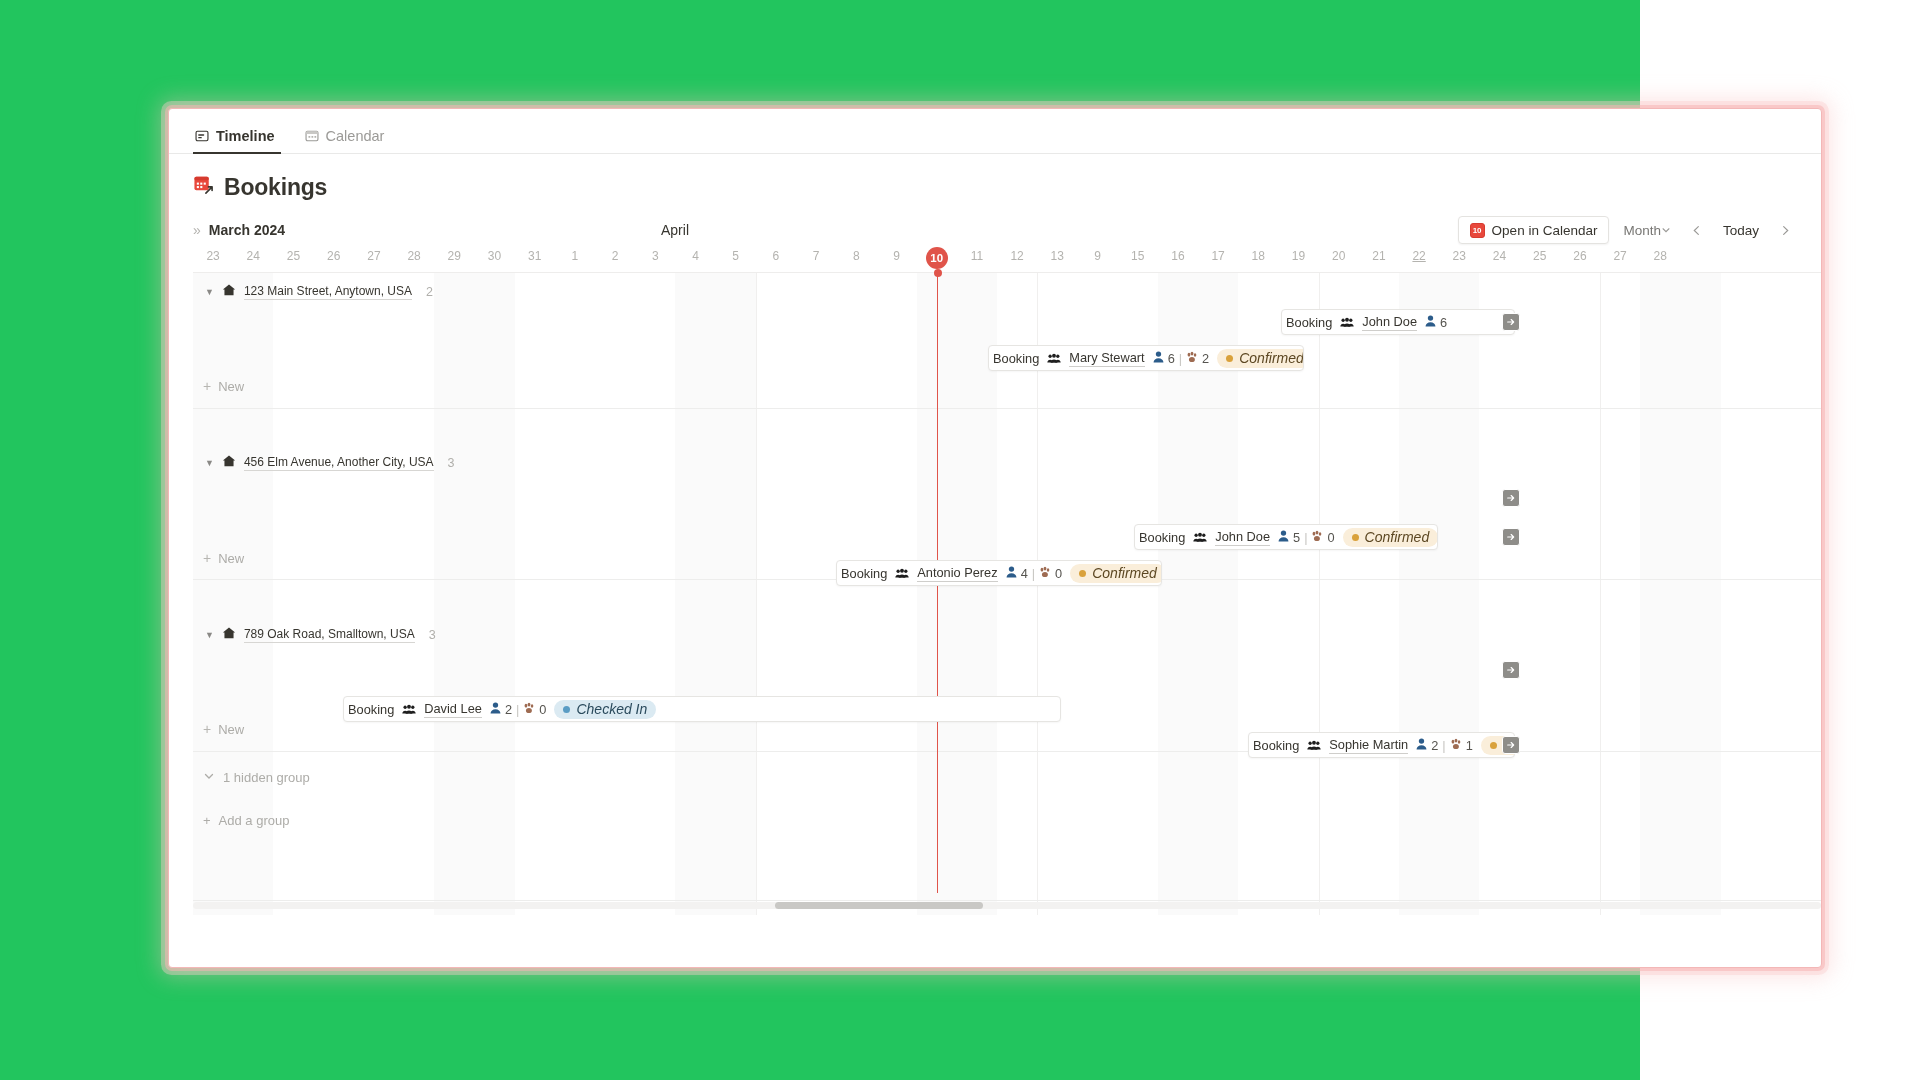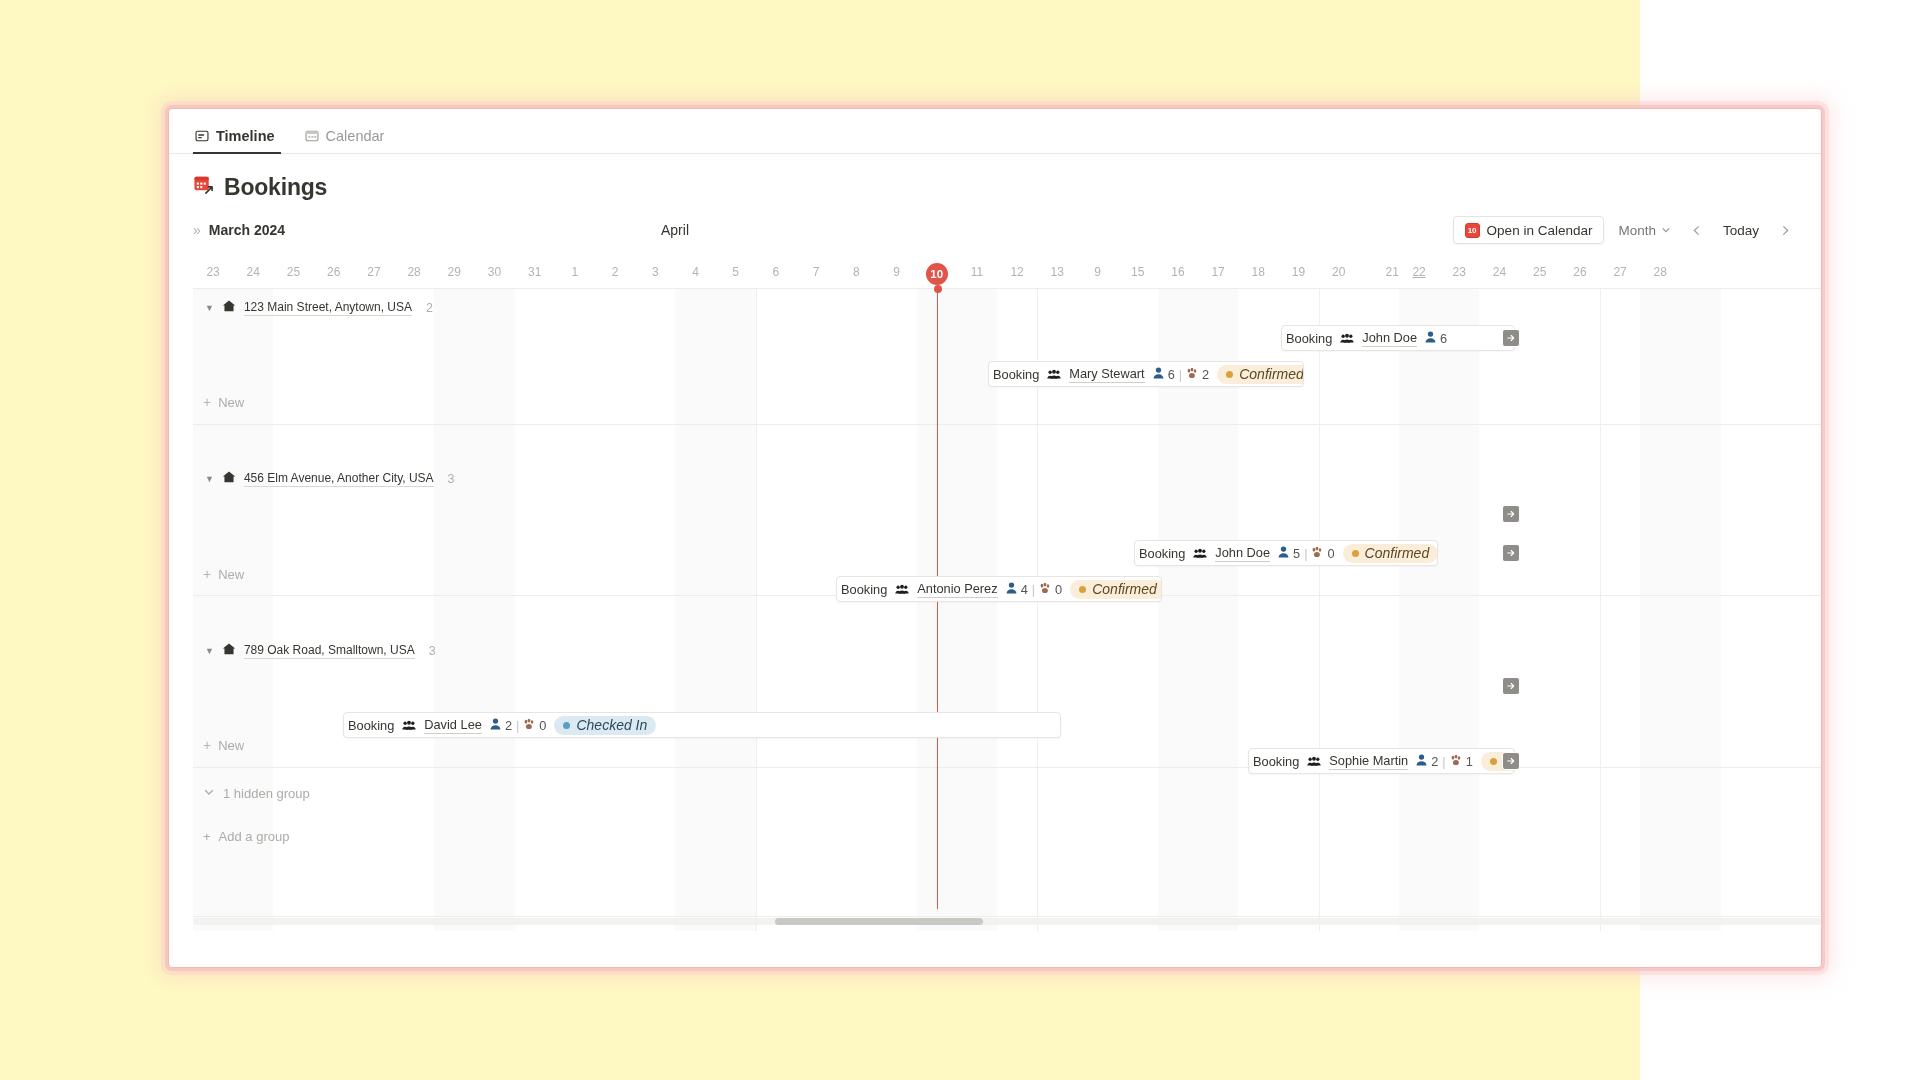--- a/index.html
+++ b/index.html
@@ -5,21 +5,21 @@
   * { box-sizing: border-box; margin: 0; padding: 0; }
   html, body {
     width: 1920px; height: 1080px;
     background: #ffffff;
     font-family: "Liberation Sans", sans-serif;
     overflow: hidden;
   }
   #stage {
     position: relative;
     width: 1640px; height: 1080px;
-    background: #fef9c3;
+    background: #22c55e;
     display: flex; align-items: center; justify-content: center;
   }
 
   
   .app-window {
     position: absolute;
     left: 168px; top: 108px;
     width: 1654px; height: 860px;
     background: #ffffff;
     border: 1px solid #f3b7b7;
@@ -97,39 +97,39 @@
     box-shadow: 0 1px 2px rgba(15,15,15,0.05);
   }
   .cal-glyph {
     width: 15px; height: 15px; border-radius: 3px;
     background: #e8483c; color: #fff;
     font-size: 8px; font-weight: 700;
     display: flex; align-items: center; justify-content: center;
     border: 1px solid #d73b30;
   }
   .scale-sel {
-    display: flex; align-items: center; gap: 5px;
+    display: flex; align-items: center; 
     padding: 0 8px; height: 28px;
     font-size: 13.5px; color: #787774; cursor: pointer;
   }
   .nav-arrow {
     width: 24px; height: 26px;
     display: flex; align-items: center; justify-content: center;
     color: #9b9a97; font-size: 14px; cursor: pointer;
   }
   .today-btn {
     height: 26px; padding: 0 8px;
     display: flex; align-items: center;
     font-size: 13.5px; color: #37352f; cursor: pointer;
   }
 
   
   .timeline {
     position: relative;
-    margin-top: 16px;
+    margin-top: 0;
     height: 668px;
     overflow: hidden;
   }
   .ruler {
     position: relative;
     height: 26px;
     margin-left: 24px;
     border-bottom: 1px solid #eeedec;
   }
   .tick {
@@ -394,21 +394,21 @@
           <div class="tick" style="left: 763.9px;">11</div>
           <div class="tick" style="left: 804.1px;">12</div>
           <div class="tick" style="left: 844.3px;">13</div>
           <div class="tick" style="left: 884.5px;">9</div>
           <div class="tick" style="left: 924.7px;">15</div>
           <div class="tick" style="left: 964.9px;">16</div>
           <div class="tick" style="left: 1005.1px;">17</div>
           <div class="tick" style="left: 1045.3px;">18</div>
           <div class="tick" style="left: 1085.5px;">19</div>
           <div class="tick" style="left: 1125.7px;">20</div>
-          <div class="tick" style="left: 1165.9px; text-align: right;">21</div>
+          <div class="tick" style="left: 1165.9px;">21</div>
           <div class="tick" style="left: 1206.1px; text-decoration: underline;">22</div>
           <div class="tick" style="left: 1246.3px;">23</div>
           <div class="tick" style="left: 1286.5px;">24</div>
           <div class="tick" style="left: 1326.7px;">25</div>
           <div class="tick" style="left: 1366.9px;">26</div>
           <div class="tick" style="left: 1407.1px;">27</div>
           <div class="tick" style="left: 1447.3px;">28</div>
         </div>
 
       <div class="grid-area" id="grid">

